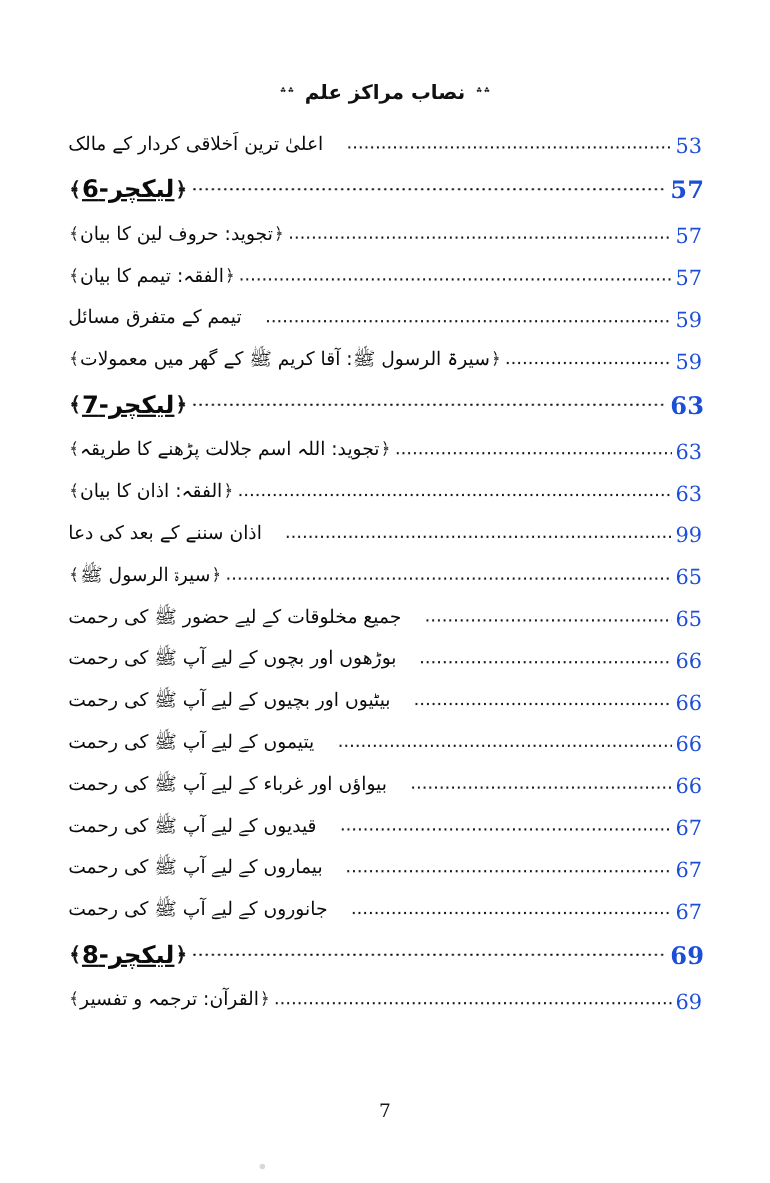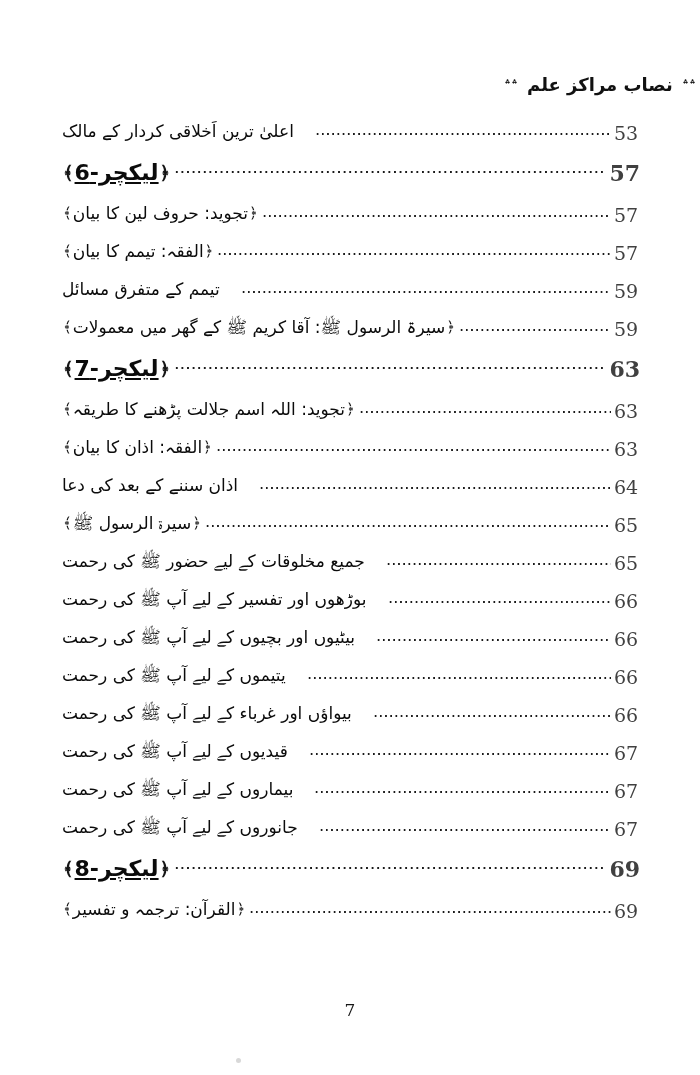--- a/index.html
+++ b/index.html
@@ -23,20 +23,21 @@
     inset: 0;
     padding: 0;
   }
 
   
   .running-header {
     position: absolute;
     top: 68px;
     left: 0;
     right: 0;
+    text-align: center;
     height: 32px;
     line-height: 32px;
     white-space: nowrap;
     direction: rtl;
   }
   .running-header .hdr-text {
     font-size: 18px;
     font-weight: 600;
     letter-spacing: 0.2px;
     color: #111;
@@ -92,21 +93,21 @@
     height: 2px;
     background-image: radial-gradient(circle, #1a1a1a 0.9px, transparent 1.2px);
     background-size: 5.2px 2px;
     background-repeat: repeat-x;
   }
 
   .toc-page {
     flex: 0 0 auto;
     font-family: "DejaVu Serif", "Liberation Serif", serif;
     font-size: 19px;
-    color: #404040;
+    color: #1d4ed8;
     min-width: 26px;
     text-align: left;
     direction: ltr;
     padding-bottom: 1px;
   }
 
   
   .toc-row.lecture .toc-title {
     font-size: 22px;
     font-weight: 700;
@@ -216,34 +217,34 @@
         <div class="toc-page">63</div>
       </div>
       <div class="toc-row ">
         <div class="toc-title"><span class="orn">﴿</span><span>الفقہ: اذان کا بیان</span><span class="orn">﴾</span></div>
         <div class="toc-dots"></div>
         <div class="toc-page">63</div>
       </div>
       <div class="toc-row indent">
         <div class="toc-title"><span>اذان سننے کے بعد کی دعا</span></div>
         <div class="toc-dots"></div>
-        <div class="toc-page">64</div>
+        <div class="toc-page">99</div>
       </div>
       <div class="toc-row ">
         <div class="toc-title"><span class="orn">﴿</span><span>سیرۃ الرسول ﷺ</span><span class="orn">﴾</span></div>
         <div class="toc-dots"></div>
         <div class="toc-page">65</div>
       </div>
       <div class="toc-row indent">
         <div class="toc-title"><span>جمیع مخلوقات کے لیے حضور ﷺ کی رحمت</span></div>
         <div class="toc-dots"></div>
         <div class="toc-page">65</div>
       </div>
       <div class="toc-row indent">
-        <div class="toc-title"><span>بوڑھوں اور تفسیر کے لیے آپ ﷺ کی رحمت</span></div>
+        <div class="toc-title"><span>بوڑھوں اور بچوں کے لیے آپ ﷺ کی رحمت</span></div>
         <div class="toc-dots"></div>
         <div class="toc-page">66</div>
       </div>
       <div class="toc-row indent">
         <div class="toc-title"><span>بیٹیوں اور بچیوں کے لیے آپ ﷺ کی رحمت</span></div>
         <div class="toc-dots"></div>
         <div class="toc-page">66</div>
       </div>
       <div class="toc-row indent">
         <div class="toc-title"><span>یتیموں کے لیے آپ ﷺ کی رحمت</span></div>

